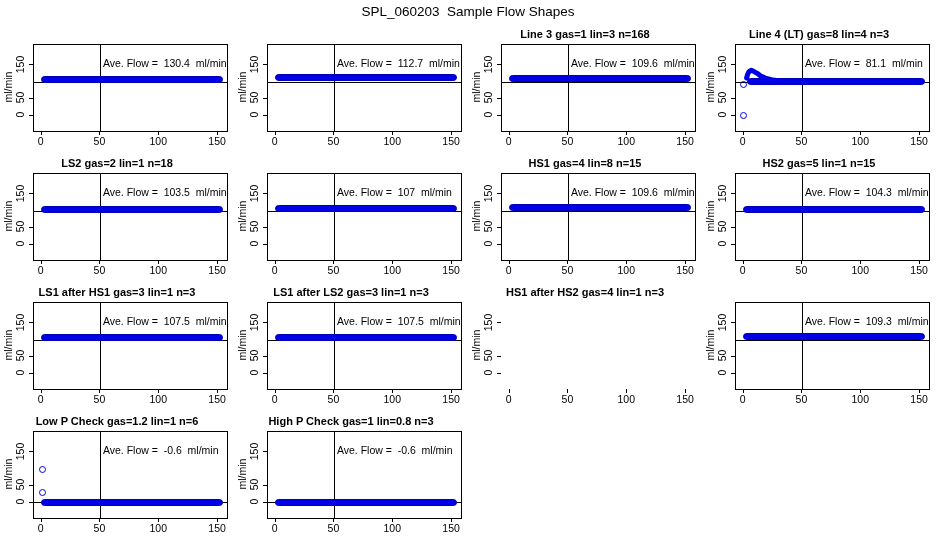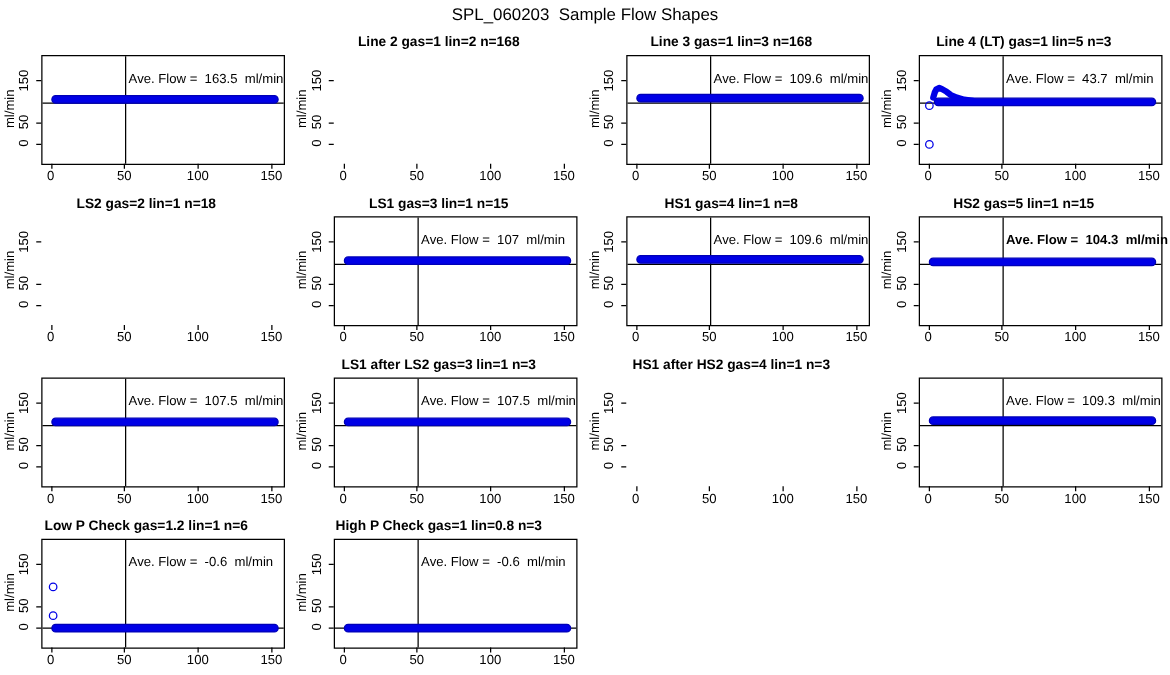--- a/index.html
+++ b/index.html
@@ -49,40 +49,45 @@
 </head>
 <body>
 
 <div class="fig-title">SPL_060203  Sample Flow Shapes</div>
 <div class="grid">
     <div class="panel">
       <div class="pbox">
         <div class="vline" style="left: 34.1463%;"></div>
         <div class="hline" style="top: calc(43.1373% - 0.5px);"></div>
         <div class="band" style="left: 3.65854%; width: 94.5122%; top: calc(40.0392% - 3.5px);"></div>
-        <div class="ann" style="left: calc(34.1463% + 3px); top: 12px;">Ave. Flow =  163.5  ml/min</div>
-      </div>
-      <div class="ylab" style="left: -22px; top: 56px;">ml/min</div>
-      <div class="ytick-mark" style="top: 89.8235px;"></div>
-      <div class="ytick-label" style="left: 5px; top: 84.3235px;">0</div>
-      <div class="ytick-mark" style="top: 72.9608px;"></div>
-      <div class="ytick-label" style="left: 5px; top: 67.4608px;">50</div>
-      <div class="ytick-mark" style="top: 39.2353px;"></div>
-      <div class="ytick-label" style="left: 5px; top: 33.7353px;">150</div>
-      <div class="xtick-mark" style="left: 40.561px;"></div>
-      <div class="xtick-label" style="left: 25.561px;">0</div>
-      <div class="xtick-mark" style="left: 99.4024px;"></div>
-      <div class="xtick-label" style="left: 84.4024px;">50</div>
-      <div class="xtick-mark" style="left: 158.244px;"></div>
-      <div class="xtick-label" style="left: 143.244px;">100</div>
-      <div class="xtick-mark" style="left: 217.085px;"></div>
-      <div class="xtick-label" style="left: 202.085px;">150</div>
-    </div>
-    <div class="panel">
-      <div class="ptitle">Line 2 gas=1 lin=2 n=168</div>
+        <div class="ann" style="left: calc(34.1463% + 3px); top: 12px;">Ave. Flow =  130.4  ml/min</div>
+      </div>
+      <div class="ylab" style="left: -22px; top: 56px;">ml/min</div>
+      <div class="ytick-mark" style="top: 89.8235px;"></div>
+      <div class="ytick-label" style="left: 5px; top: 84.3235px;">0</div>
+      <div class="ytick-mark" style="top: 72.9608px;"></div>
+      <div class="ytick-label" style="left: 5px; top: 67.4608px;">50</div>
+      <div class="ytick-mark" style="top: 39.2353px;"></div>
+      <div class="ytick-label" style="left: 5px; top: 33.7353px;">150</div>
+      <div class="xtick-mark" style="left: 40.561px;"></div>
+      <div class="xtick-label" style="left: 25.561px;">0</div>
+      <div class="xtick-mark" style="left: 99.4024px;"></div>
+      <div class="xtick-label" style="left: 84.4024px;">50</div>
+      <div class="xtick-mark" style="left: 158.244px;"></div>
+      <div class="xtick-label" style="left: 143.244px;">100</div>
+      <div class="xtick-mark" style="left: 217.085px;"></div>
+      <div class="xtick-label" style="left: 202.085px;">150</div>
+    </div>
+    <div class="panel">
+      <div class="pbox">
+        <div class="vline" style="left: 34.1463%;"></div>
+        <div class="hline" style="top: calc(43.1373% - 0.5px);"></div>
+        <div class="band" style="left: 3.65854%; width: 94.5122%; top: calc(38.1569% - 3.5px);"></div>
+        <div class="ann" style="left: calc(34.1463% + 3px); top: 12px;">Ave. Flow =  112.7  ml/min</div>
+      </div>
       <div class="ylab" style="left: -22px; top: 56px;">ml/min</div>
       <div class="ytick-mark" style="top: 89.8235px;"></div>
       <div class="ytick-label" style="left: 5px; top: 84.3235px;">0</div>
       <div class="ytick-mark" style="top: 72.9608px;"></div>
       <div class="ytick-label" style="left: 5px; top: 67.4608px;">50</div>
       <div class="ytick-mark" style="top: 39.2353px;"></div>
       <div class="ytick-label" style="left: 5px; top: 33.7353px;">150</div>
       <div class="xtick-mark" style="left: 40.561px;"></div>
       <div class="xtick-label" style="left: 25.561px;">0</div>
       <div class="xtick-mark" style="left: 99.4024px;"></div>
@@ -110,68 +115,73 @@
       <div class="xtick-mark" style="left: 40.561px;"></div>
       <div class="xtick-label" style="left: 25.561px;">0</div>
       <div class="xtick-mark" style="left: 99.4024px;"></div>
       <div class="xtick-label" style="left: 84.4024px;">50</div>
       <div class="xtick-mark" style="left: 158.244px;"></div>
       <div class="xtick-label" style="left: 143.244px;">100</div>
       <div class="xtick-mark" style="left: 217.085px;"></div>
       <div class="xtick-label" style="left: 202.085px;">150</div>
     </div>
     <div class="panel">
-      <div class="ptitle">Line 4 (LT) gas=1 lin=5 n=3</div>
+      <div class="ptitle">Line 4 (LT) gas=8 lin=4 n=3</div>
       <div class="pbox">
         <div class="vline" style="left: 34.1463%;"></div>
         <div class="hline" style="top: calc(43.1373% - 0.5px);"></div>
         <div class="band" style="left: 5.4878%; width: 92.6829%; top: calc(42.9412% - 3.5px);"></div>
         <svg class="hump-svg" viewBox="0 0 100 100" preserveAspectRatio="none">
           <polyline points="5.49,38.43 6.10,33.73 6.71,30.98 7.93,29.41 9.15,30.59 10.98,32.94 12.80,36.08 15.24,38.43 18.29,40.39 21.95,41.57" fill="none" stroke="#0000e6" stroke-width="5" stroke-linecap="round" stroke-linejoin="round" vector-effect="non-scaling-stroke"></polyline>
         </svg>
         <div class="outlier" style="left: calc(4.26829% - 4px); top: calc(46.2745% - 4px);"></div>
         <div class="outlier" style="left: calc(4.26829% - 4px); top: calc(82.3529% - 4px);"></div>
-        <div class="ann" style="left: calc(34.1463% + 3px); top: 12px;">Ave. Flow =  43.7  ml/min</div>
+        <div class="ann" style="left: calc(34.1463% + 3px); top: 12px;">Ave. Flow =  81.1  ml/min</div>
       </div>
       <div class="ylab" style="left: -22px; top: 56px;">ml/min</div>
       <div class="ytick-mark" style="top: 89.8235px;"></div>
       <div class="ytick-label" style="left: 5px; top: 84.3235px;">0</div>
       <div class="ytick-mark" style="top: 72.9608px;"></div>
       <div class="ytick-label" style="left: 5px; top: 67.4608px;">50</div>
       <div class="ytick-mark" style="top: 39.2353px;"></div>
       <div class="ytick-label" style="left: 5px; top: 33.7353px;">150</div>
       <div class="xtick-mark" style="left: 40.561px;"></div>
       <div class="xtick-label" style="left: 25.561px;">0</div>
       <div class="xtick-mark" style="left: 99.4024px;"></div>
       <div class="xtick-label" style="left: 84.4024px;">50</div>
       <div class="xtick-mark" style="left: 158.244px;"></div>
       <div class="xtick-label" style="left: 143.244px;">100</div>
       <div class="xtick-mark" style="left: 217.085px;"></div>
       <div class="xtick-label" style="left: 202.085px;">150</div>
     </div>
     <div class="panel">
       <div class="ptitle">LS2 gas=2 lin=1 n=18</div>
-      <div class="ylab" style="left: -22px; top: 56px;">ml/min</div>
-      <div class="ytick-mark" style="top: 89.8235px;"></div>
-      <div class="ytick-label" style="left: 5px; top: 84.3235px;">0</div>
-      <div class="ytick-mark" style="top: 72.9608px;"></div>
-      <div class="ytick-label" style="left: 5px; top: 67.4608px;">50</div>
-      <div class="ytick-mark" style="top: 39.2353px;"></div>
-      <div class="ytick-label" style="left: 5px; top: 33.7353px;">150</div>
-      <div class="xtick-mark" style="left: 40.561px;"></div>
-      <div class="xtick-label" style="left: 25.561px;">0</div>
-      <div class="xtick-mark" style="left: 99.4024px;"></div>
-      <div class="xtick-label" style="left: 84.4024px;">50</div>
-      <div class="xtick-mark" style="left: 158.244px;"></div>
-      <div class="xtick-label" style="left: 143.244px;">100</div>
-      <div class="xtick-mark" style="left: 217.085px;"></div>
-      <div class="xtick-label" style="left: 202.085px;">150</div>
-    </div>
-    <div class="panel">
-      <div class="ptitle">LS1 gas=3 lin=1 n=15</div>
+      <div class="pbox">
+        <div class="vline" style="left: 34.1463%;"></div>
+        <div class="hline" style="top: calc(43.1373% - 0.5px);"></div>
+        <div class="band" style="left: 3.65854%; width: 94.5122%; top: calc(41.7647% - 3.5px);"></div>
+        <div class="ann" style="left: calc(34.1463% + 3px); top: 12px;">Ave. Flow =  103.5  ml/min</div>
+      </div>
+      <div class="ylab" style="left: -22px; top: 56px;">ml/min</div>
+      <div class="ytick-mark" style="top: 89.8235px;"></div>
+      <div class="ytick-label" style="left: 5px; top: 84.3235px;">0</div>
+      <div class="ytick-mark" style="top: 72.9608px;"></div>
+      <div class="ytick-label" style="left: 5px; top: 67.4608px;">50</div>
+      <div class="ytick-mark" style="top: 39.2353px;"></div>
+      <div class="ytick-label" style="left: 5px; top: 33.7353px;">150</div>
+      <div class="xtick-mark" style="left: 40.561px;"></div>
+      <div class="xtick-label" style="left: 25.561px;">0</div>
+      <div class="xtick-mark" style="left: 99.4024px;"></div>
+      <div class="xtick-label" style="left: 84.4024px;">50</div>
+      <div class="xtick-mark" style="left: 158.244px;"></div>
+      <div class="xtick-label" style="left: 143.244px;">100</div>
+      <div class="xtick-mark" style="left: 217.085px;"></div>
+      <div class="xtick-label" style="left: 202.085px;">150</div>
+    </div>
+    <div class="panel">
       <div class="pbox">
         <div class="vline" style="left: 34.1463%;"></div>
         <div class="hline" style="top: calc(43.1373% - 0.5px);"></div>
         <div class="band" style="left: 3.65854%; width: 94.5122%; top: calc(40.3922% - 3.5px);"></div>
         <div class="ann" style="left: calc(34.1463% + 3px); top: 12px;">Ave. Flow =  107  ml/min</div>
       </div>
       <div class="ylab" style="left: -22px; top: 56px;">ml/min</div>
       <div class="ytick-mark" style="top: 89.8235px;"></div>
       <div class="ytick-label" style="left: 5px; top: 84.3235px;">0</div>
       <div class="ytick-mark" style="top: 72.9608px;"></div>
@@ -181,21 +191,21 @@
       <div class="xtick-mark" style="left: 40.561px;"></div>
       <div class="xtick-label" style="left: 25.561px;">0</div>
       <div class="xtick-mark" style="left: 99.4024px;"></div>
       <div class="xtick-label" style="left: 84.4024px;">50</div>
       <div class="xtick-mark" style="left: 158.244px;"></div>
       <div class="xtick-label" style="left: 143.244px;">100</div>
       <div class="xtick-mark" style="left: 217.085px;"></div>
       <div class="xtick-label" style="left: 202.085px;">150</div>
     </div>
     <div class="panel">
-      <div class="ptitle">HS1 gas=4 lin=1 n=8</div>
+      <div class="ptitle">HS1 gas=4 lin=8 n=15</div>
       <div class="pbox">
         <div class="vline" style="left: 34.1463%;"></div>
         <div class="hline" style="top: calc(43.1373% - 0.5px);"></div>
         <div class="band" style="left: 3.65854%; width: 94.5122%; top: calc(39.3725% - 3.5px);"></div>
         <div class="ann" style="left: calc(34.1463% + 3px); top: 12px;">Ave. Flow =  109.6  ml/min</div>
       </div>
       <div class="ylab" style="left: -22px; top: 56px;">ml/min</div>
       <div class="ytick-mark" style="top: 89.8235px;"></div>
       <div class="ytick-label" style="left: 5px; top: 84.3235px;">0</div>
       <div class="ytick-mark" style="top: 72.9608px;"></div>
@@ -210,39 +220,40 @@
       <div class="xtick-label" style="left: 143.244px;">100</div>
       <div class="xtick-mark" style="left: 217.085px;"></div>
       <div class="xtick-label" style="left: 202.085px;">150</div>
     </div>
     <div class="panel">
       <div class="ptitle">HS2 gas=5 lin=1 n=15</div>
       <div class="pbox">
         <div class="vline" style="left: 34.1463%;"></div>
         <div class="hline" style="top: calc(43.1373% - 0.5px);"></div>
         <div class="band" style="left: 3.65854%; width: 94.5122%; top: calc(41.451% - 3.5px);"></div>
-        <div class="ann" style="left: calc(34.1463% + 3px); top: 12px; font-weight: bold;">Ave. Flow =  104.3  ml/min</div>
-      </div>
-      <div class="ylab" style="left: -22px; top: 56px;">ml/min</div>
-      <div class="ytick-mark" style="top: 89.8235px;"></div>
-      <div class="ytick-label" style="left: 5px; top: 84.3235px;">0</div>
-      <div class="ytick-mark" style="top: 72.9608px;"></div>
-      <div class="ytick-label" style="left: 5px; top: 67.4608px;">50</div>
-      <div class="ytick-mark" style="top: 39.2353px;"></div>
-      <div class="ytick-label" style="left: 5px; top: 33.7353px;">150</div>
-      <div class="xtick-mark" style="left: 40.561px;"></div>
-      <div class="xtick-label" style="left: 25.561px;">0</div>
-      <div class="xtick-mark" style="left: 99.4024px;"></div>
-      <div class="xtick-label" style="left: 84.4024px;">50</div>
-      <div class="xtick-mark" style="left: 158.244px;"></div>
-      <div class="xtick-label" style="left: 143.244px;">100</div>
-      <div class="xtick-mark" style="left: 217.085px;"></div>
-      <div class="xtick-label" style="left: 202.085px;">150</div>
-    </div>
-    <div class="panel">
+        <div class="ann" style="left: calc(34.1463% + 3px); top: 12px;">Ave. Flow =  104.3  ml/min</div>
+      </div>
+      <div class="ylab" style="left: -22px; top: 56px;">ml/min</div>
+      <div class="ytick-mark" style="top: 89.8235px;"></div>
+      <div class="ytick-label" style="left: 5px; top: 84.3235px;">0</div>
+      <div class="ytick-mark" style="top: 72.9608px;"></div>
+      <div class="ytick-label" style="left: 5px; top: 67.4608px;">50</div>
+      <div class="ytick-mark" style="top: 39.2353px;"></div>
+      <div class="ytick-label" style="left: 5px; top: 33.7353px;">150</div>
+      <div class="xtick-mark" style="left: 40.561px;"></div>
+      <div class="xtick-label" style="left: 25.561px;">0</div>
+      <div class="xtick-mark" style="left: 99.4024px;"></div>
+      <div class="xtick-label" style="left: 84.4024px;">50</div>
+      <div class="xtick-mark" style="left: 158.244px;"></div>
+      <div class="xtick-label" style="left: 143.244px;">100</div>
+      <div class="xtick-mark" style="left: 217.085px;"></div>
+      <div class="xtick-label" style="left: 202.085px;">150</div>
+    </div>
+    <div class="panel">
+      <div class="ptitle">LS1 after HS1 gas=3 lin=1 n=3</div>
       <div class="pbox">
         <div class="vline" style="left: 34.1463%;"></div>
         <div class="hline" style="top: calc(43.1373% - 0.5px);"></div>
         <div class="band" style="left: 3.65854%; width: 94.5122%; top: calc(40.1961% - 3.5px);"></div>
         <div class="ann" style="left: calc(34.1463% + 3px); top: 12px;">Ave. Flow =  107.5  ml/min</div>
       </div>
       <div class="ylab" style="left: -22px; top: 56px;">ml/min</div>
       <div class="ytick-mark" style="top: 89.8235px;"></div>
       <div class="ytick-label" style="left: 5px; top: 84.3235px;">0</div>
       <div class="ytick-mark" style="top: 72.9608px;"></div>

